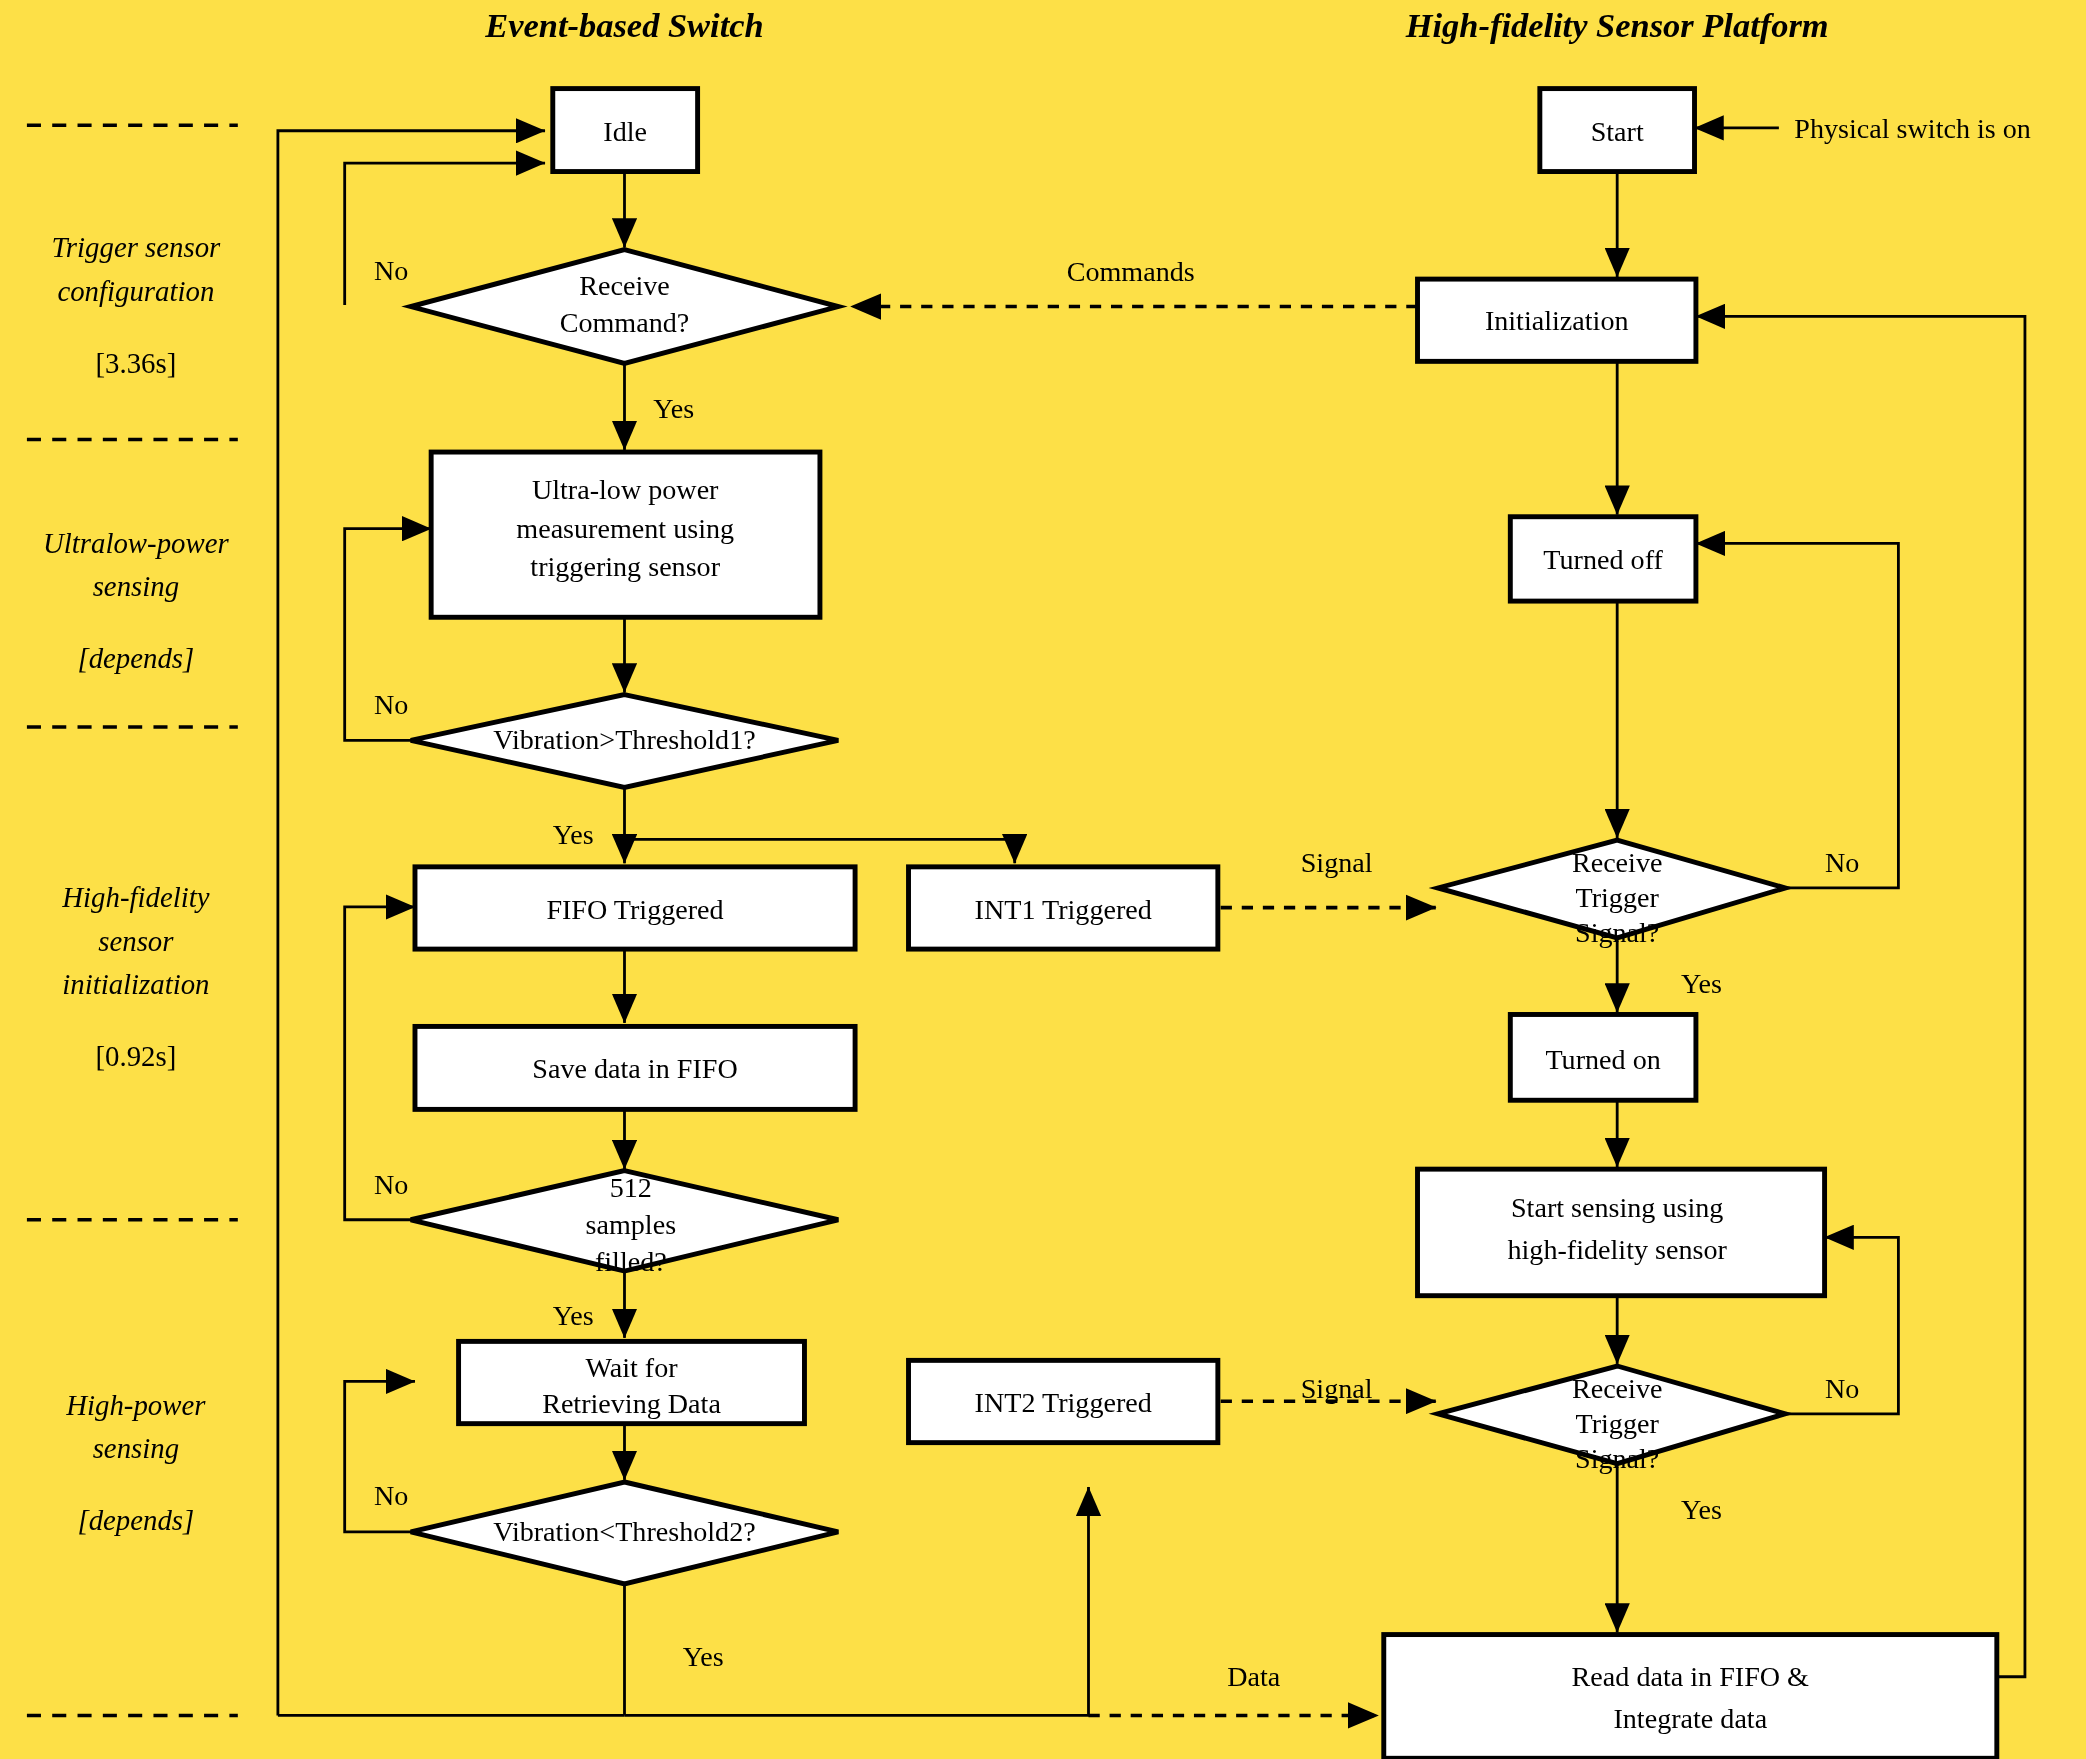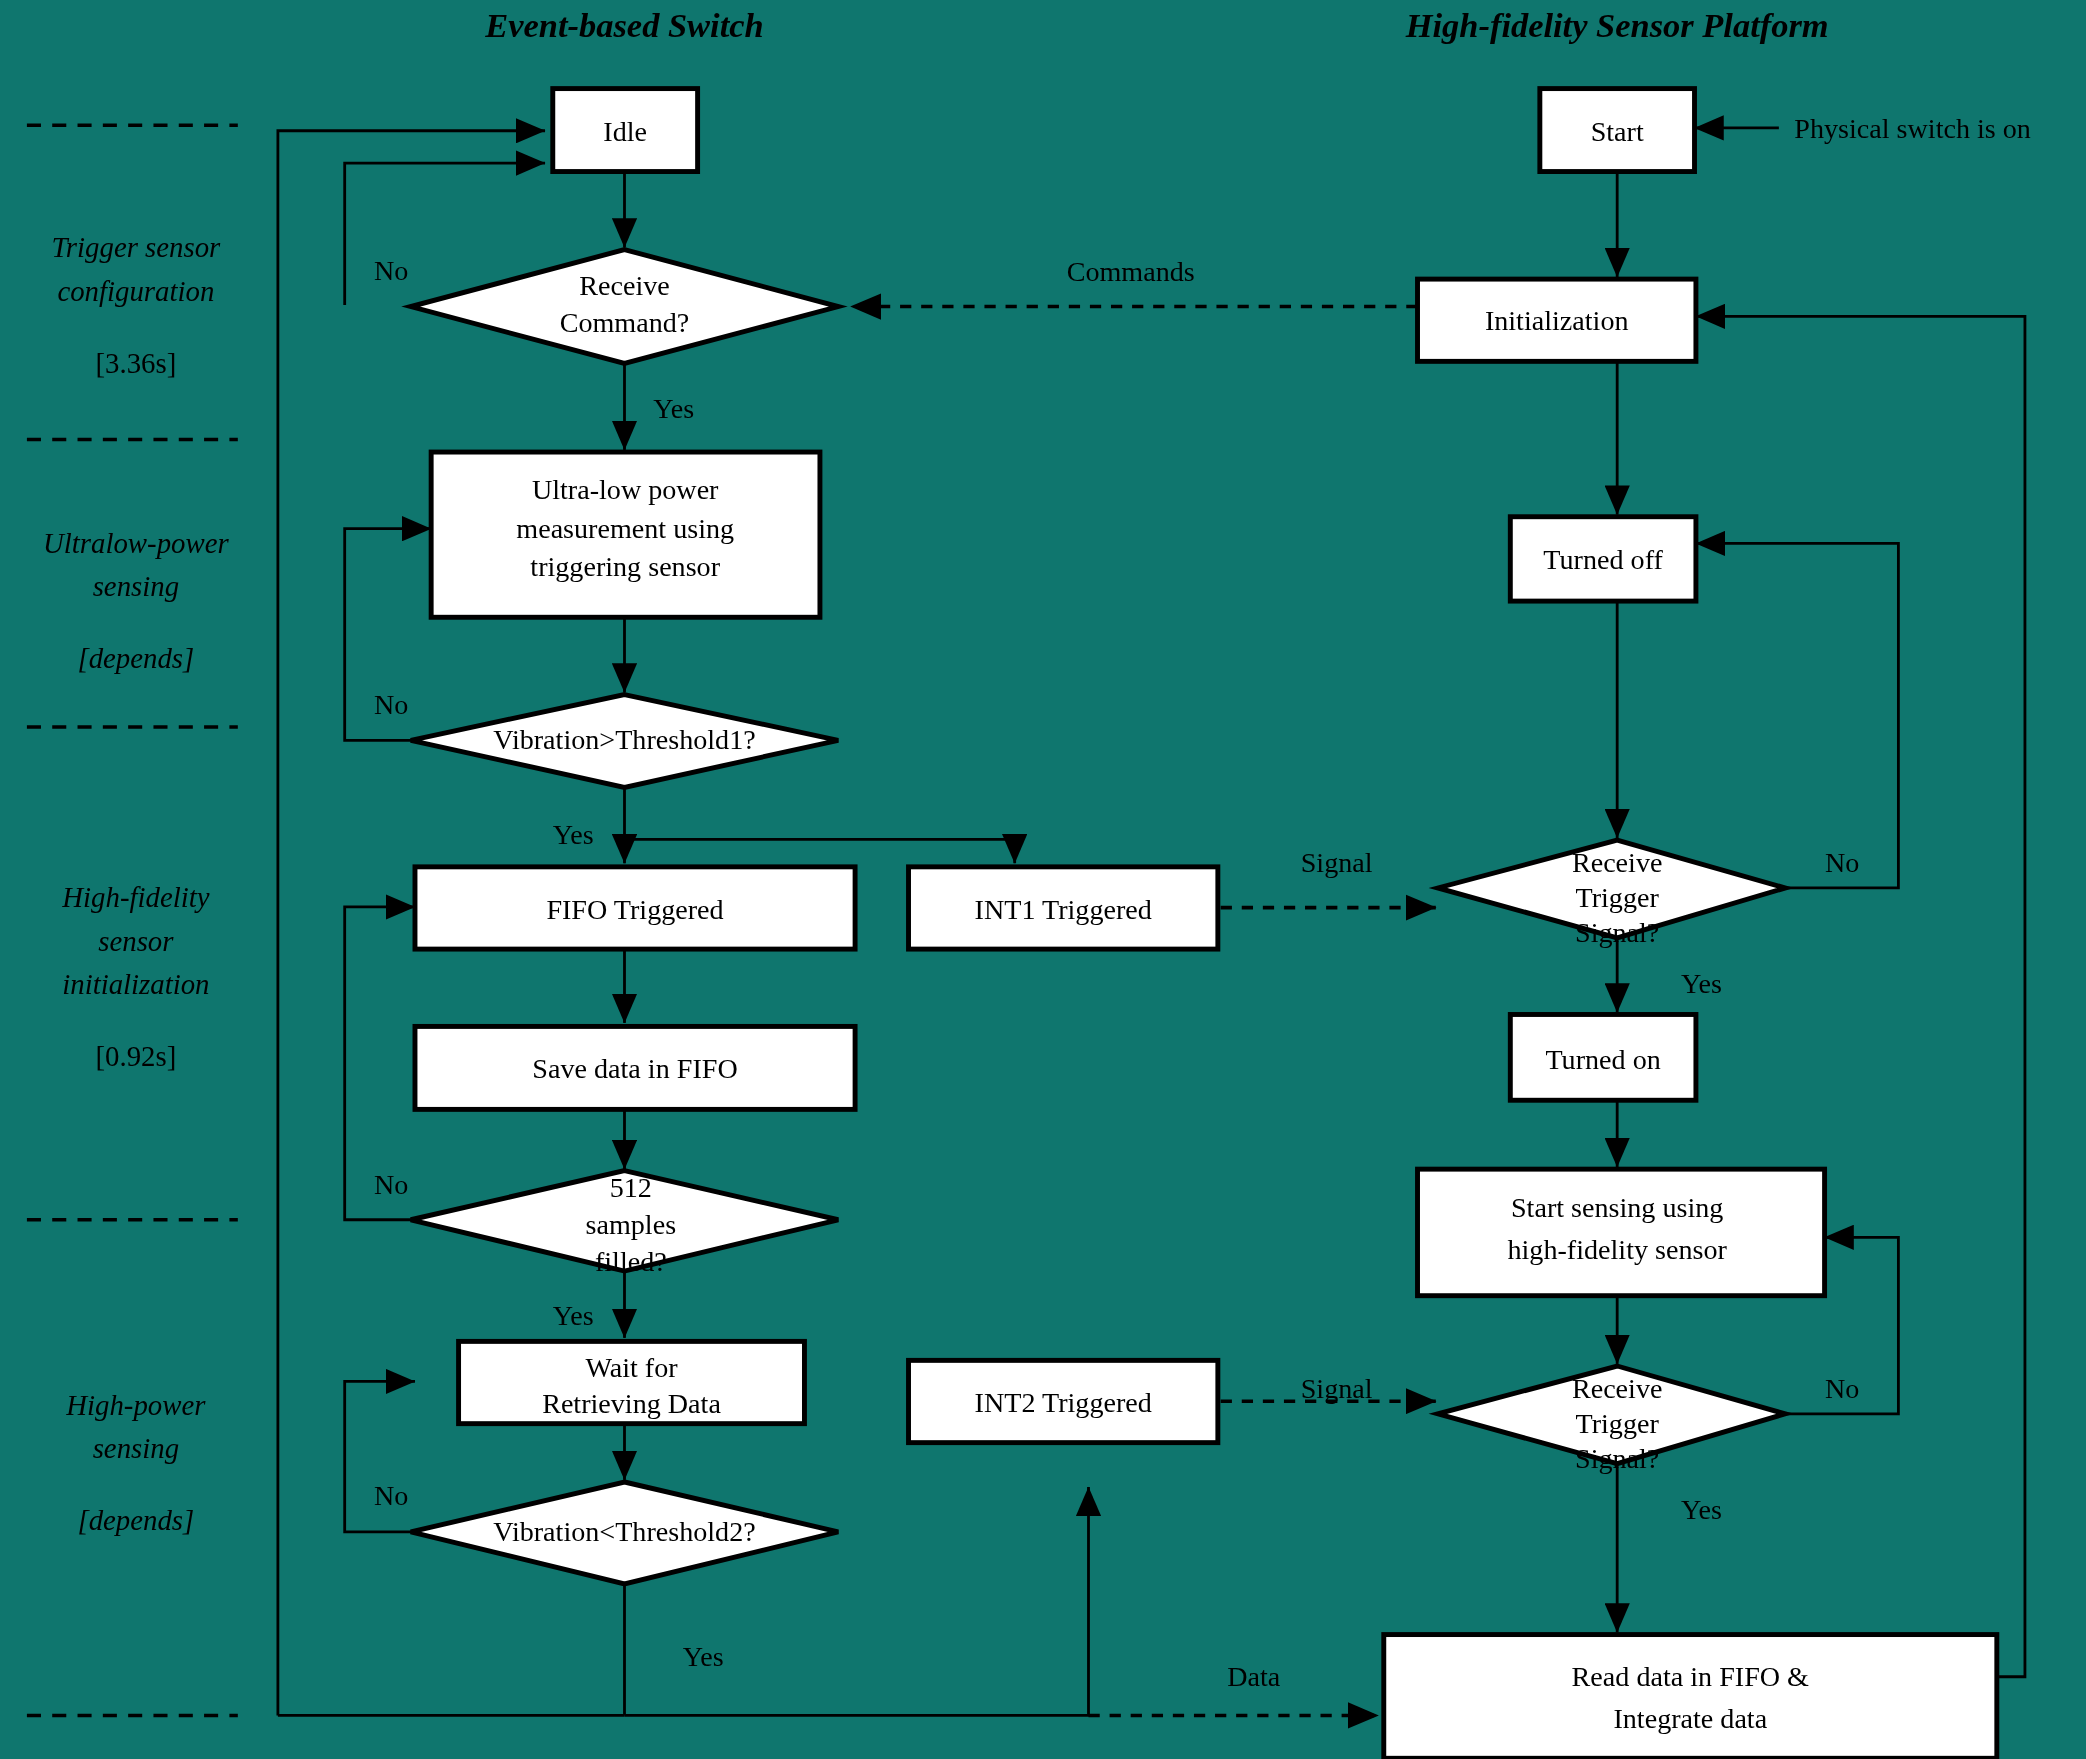--- a/index.html
+++ b/index.html
@@ -1,16 +1,16 @@
 <!DOCTYPE html>
 <html style="font-size:11.3px"><head>
 <meta charset="utf-8">
 <style>
   html,body{margin:0;padding:0;background:#ffffff;}
-  #root{position:relative;width:2087px;height:1759px;background:#0f766e;
+  #root{position:relative;width:2087px;height:1759px;background:#fde047;
         font-family:"Liberation Serif","DejaVu Serif",serif;}
   svg{position:absolute;left:0;top:0;width:2087px;height:1759px;}
   .ttl{font-family:"Liberation Serif","DejaVu Serif",serif;font-style:italic;
        font-weight:bold;font-size:49px;fill:#000;text-anchor:middle;}
   .nodetxt{font-family:"Liberation Serif","DejaVu Serif",serif;font-size:40px;
            fill:#000;text-anchor:middle;}
   .edgetxt{font-family:"Liberation Serif","DejaVu Serif",serif;font-size:40px;
            fill:#000;text-anchor:middle;}
   .annot{font-family:"Liberation Serif","DejaVu Serif",serif;font-size:40px;
          fill:#000;text-anchor:start;}

